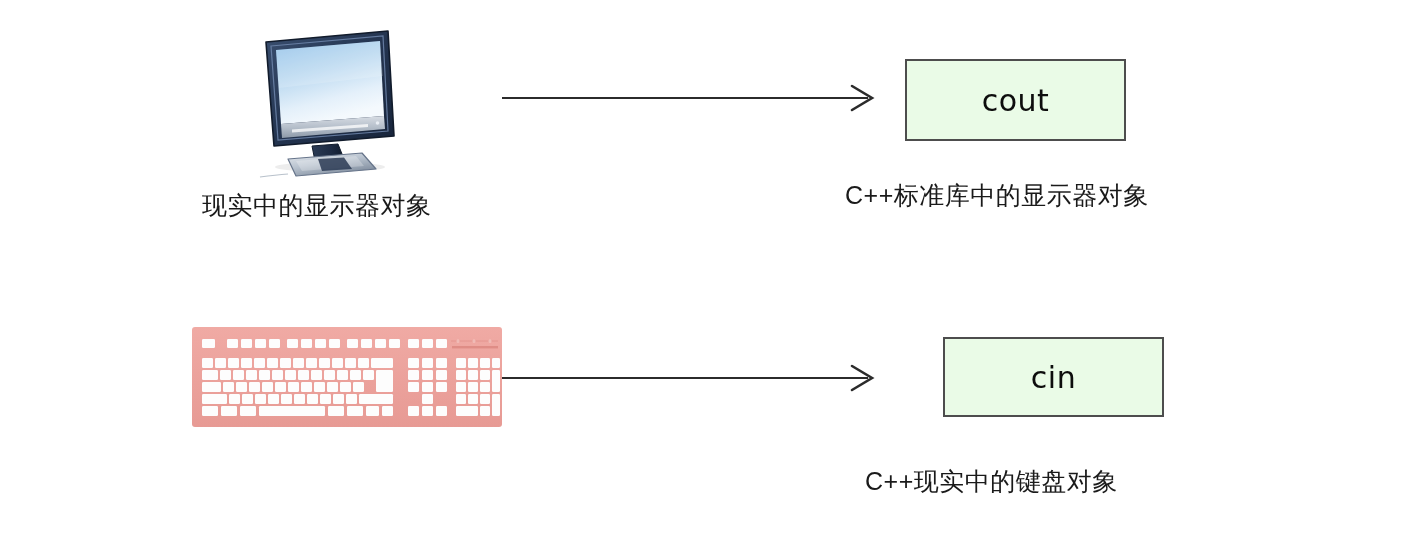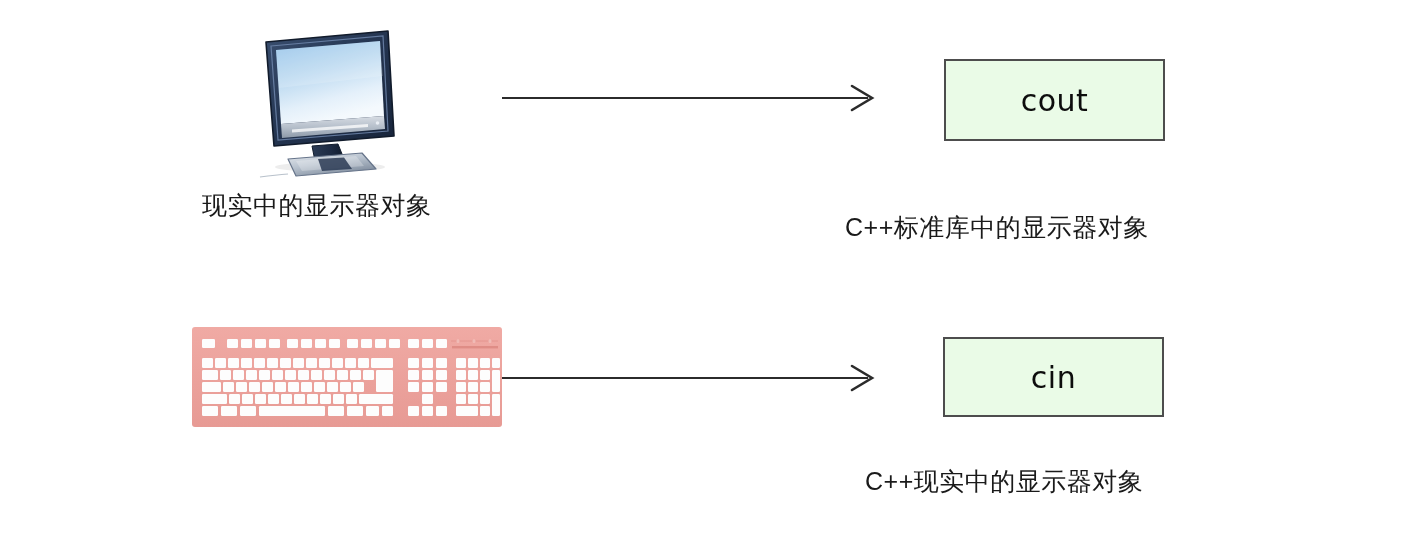--- a/index.html
+++ b/index.html
@@ -134,25 +134,25 @@
 
   <div class="caption" style="left:202px; top:192px;">现实中的显示器对象</div>
 
   <div class="arrow" style="left:500px; top:80px;">
     <svg width="382" height="36" viewBox="0 0 382 36" aria-hidden="true">
       <line x1="2" y1="18" x2="368" y2="18" stroke="#2b2b2b" stroke-width="2" stroke-linecap="butt"></line>
       <polyline points="352,6 372,18 352,30" fill="none" stroke="#2b2b2b" stroke-width="2.6" stroke-linecap="round" stroke-linejoin="miter"></polyline>
     </svg>
   </div>
 
-  <div class="obj-box" style="left:905px; top:59px; width:221px; height:82px;margin-left:39px;">
+  <div class="obj-box" style="left:905px; top:59px; width:221px; height:82px;">
     <span class="obj-label">cout</span>
   </div>
 
-  <div class="caption" style="left:845px; top:214px;text-align:right;">C++标准库中的显示器对象</div>
+  <div class="caption" style="left:845px; top:182px;text-align:right;">C++标准库中的显示器对象</div>
 
   <div class="keyboard-wrap node" style="left:192px; top:327px;">
     <svg width="310" height="100" viewBox="0 0 310 100" aria-hidden="true">
       <defs>
         <linearGradient id="kbBody" x1="0" y1="0" x2="0" y2="1">
           <stop offset="0%" stop-color="#f0aaa4"></stop>
           <stop offset="100%" stop-color="#e79a94"></stop>
         </linearGradient>
       </defs>
 
@@ -300,15 +300,15 @@
     <svg width="382" height="36" viewBox="0 0 382 36" aria-hidden="true">
       <line x1="2" y1="18" x2="368" y2="18" stroke="#2b2b2b" stroke-width="2" stroke-linecap="butt"></line>
       <polyline points="352,6 372,18 352,30" fill="none" stroke="#2b2b2b" stroke-width="2.6" stroke-linecap="round" stroke-linejoin="miter"></polyline>
     </svg>
   </div>
 
   <div class="obj-box" style="left:905px; top:337px; width:221px; height:80px;margin-left:38px;">
     <span class="obj-label">cin</span>
   </div>
 
-  <div class="caption" style="left:865px; top:468px;">C++现实中的显示器对象</div>
+  <div class="caption" style="left:865px; top:468px;">C++现实中的键盘对象</div>
 
 </div>
 
 </body></html>

